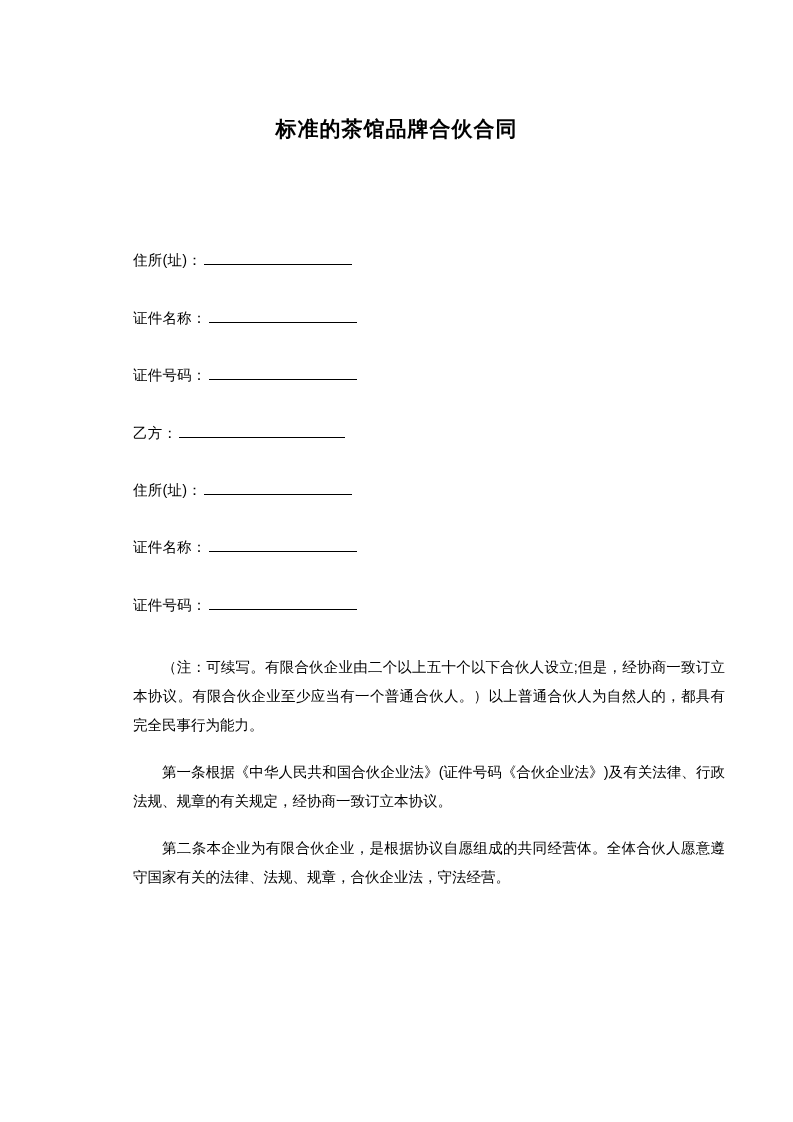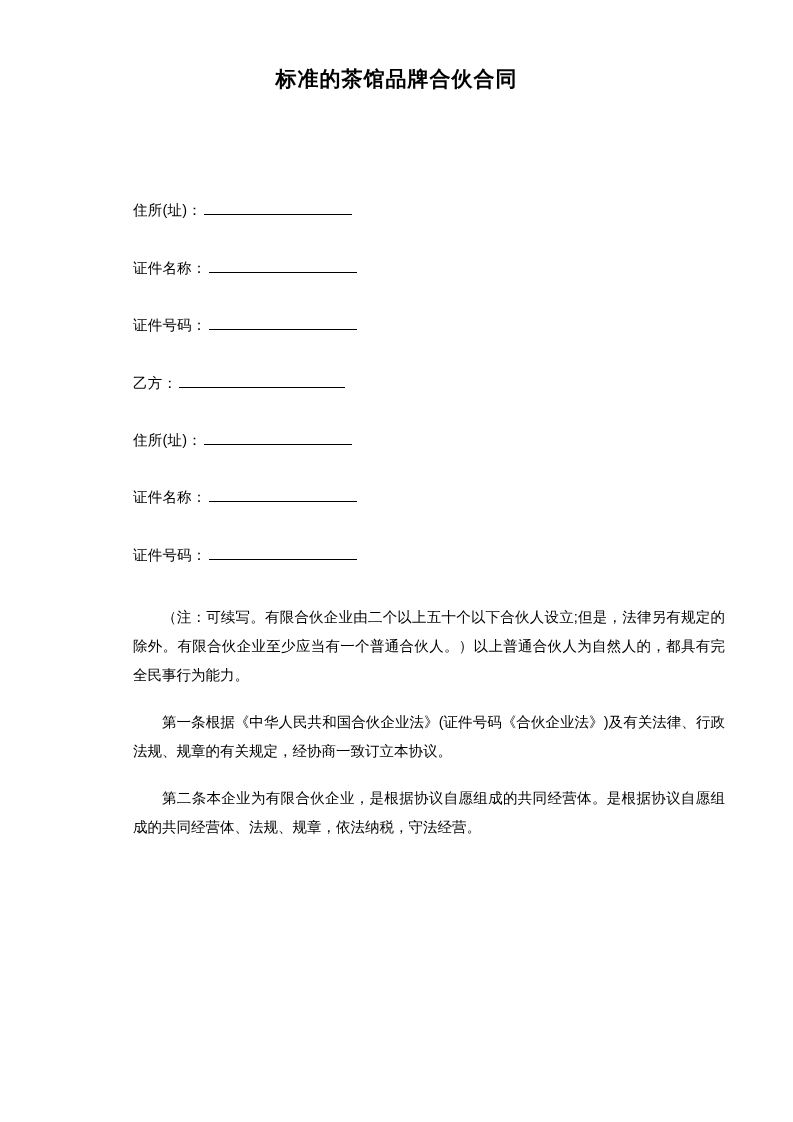--- a/index.html
+++ b/index.html
@@ -20,21 +20,21 @@
     height: 1122px;
     box-sizing: border-box;
     padding: 0;
     position: relative;
   }
   .doc-title {
     text-align: center;
     font-size: 21px;
     font-weight: bold;
     letter-spacing: 1px;
-    margin-top: 64px;
+    margin-top: 114px;
     margin-bottom: 0;
     line-height: 1.4;
   }
   .fields {
     margin-top: 108px;
     padding-left: 133px;
     padding-right: 70px;
   }
   .field-row {
     font-size: 14.5px;
@@ -96,18 +96,18 @@
     </div>
     <div class="field-row">
       <span class="field-label">证件名称：</span><span class="field-blank blank-short"></span>
     </div>
     <div class="field-row">
       <span class="field-label">证件号码：</span><span class="field-blank blank-short"></span>
     </div>
   </div>
 
   <div class="body-text">
-    <p class="para">（注：可续写。有限合伙企业由二个以上五十个以下合伙人设立;但是，法律另有规定的除外。有限合伙企业至少应当有一个普通合伙人。）以上普通合伙人为自然人的，都具有完全民事行为能力。</p>
+    <p class="para">（注：可续写。有限合伙企业由二个以上五十个以下合伙人设立;但是，经协商一致订立本协议。有限合伙企业至少应当有一个普通合伙人。）以上普通合伙人为自然人的，都具有完全民事行为能力。</p>
     <p class="para">第一条根据《中华人民共和国合伙企业法》(证件号码《合伙企业法》)及有关法律、行政法规、规章的有关规定，经协商一致订立本协议。</p>
-    <p class="para">第二条本企业为有限合伙企业，是根据协议自愿组成的共同经营体。是根据协议自愿组成的共同经营体、法规、规章，依法纳税，守法经营。</p>
+    <p class="para">第二条本企业为有限合伙企业，是根据协议自愿组成的共同经营体。全体合伙人愿意遵守国家有关的法律、法规、规章，合伙企业法，守法经营。</p>
   </div>
 
 </div>
 
 </body></html>

